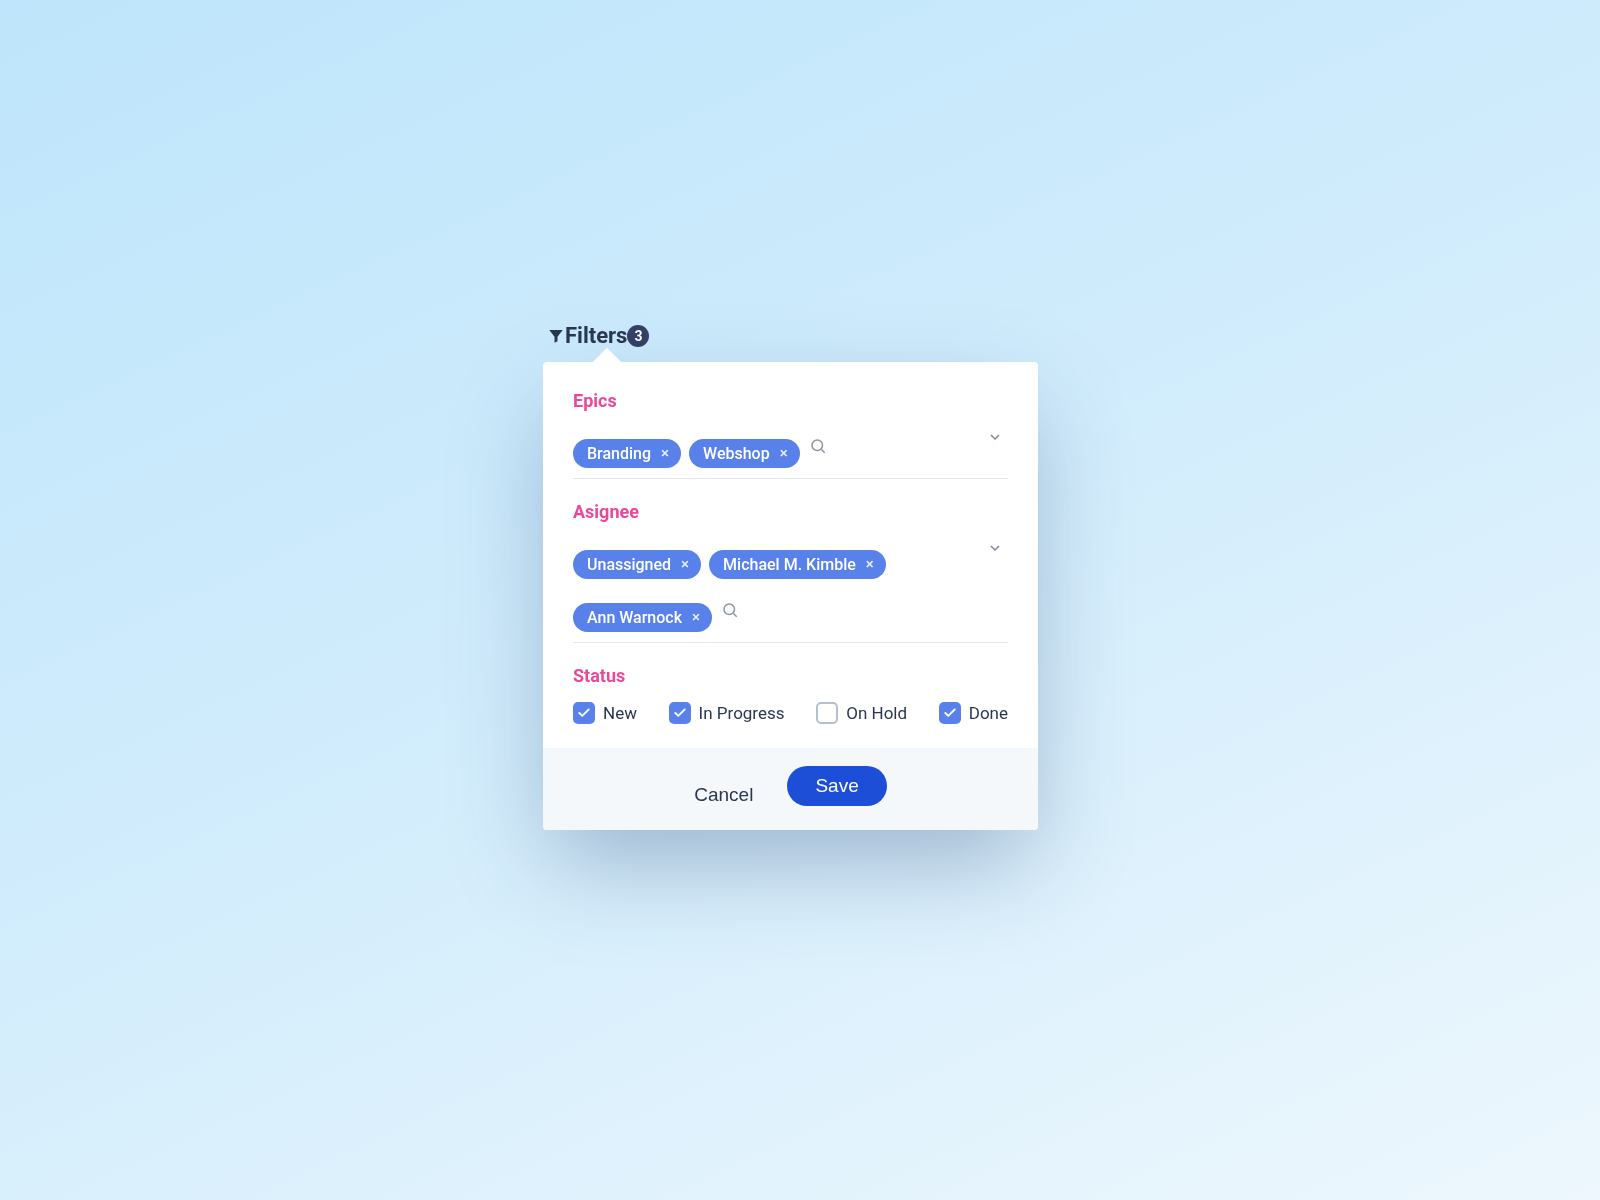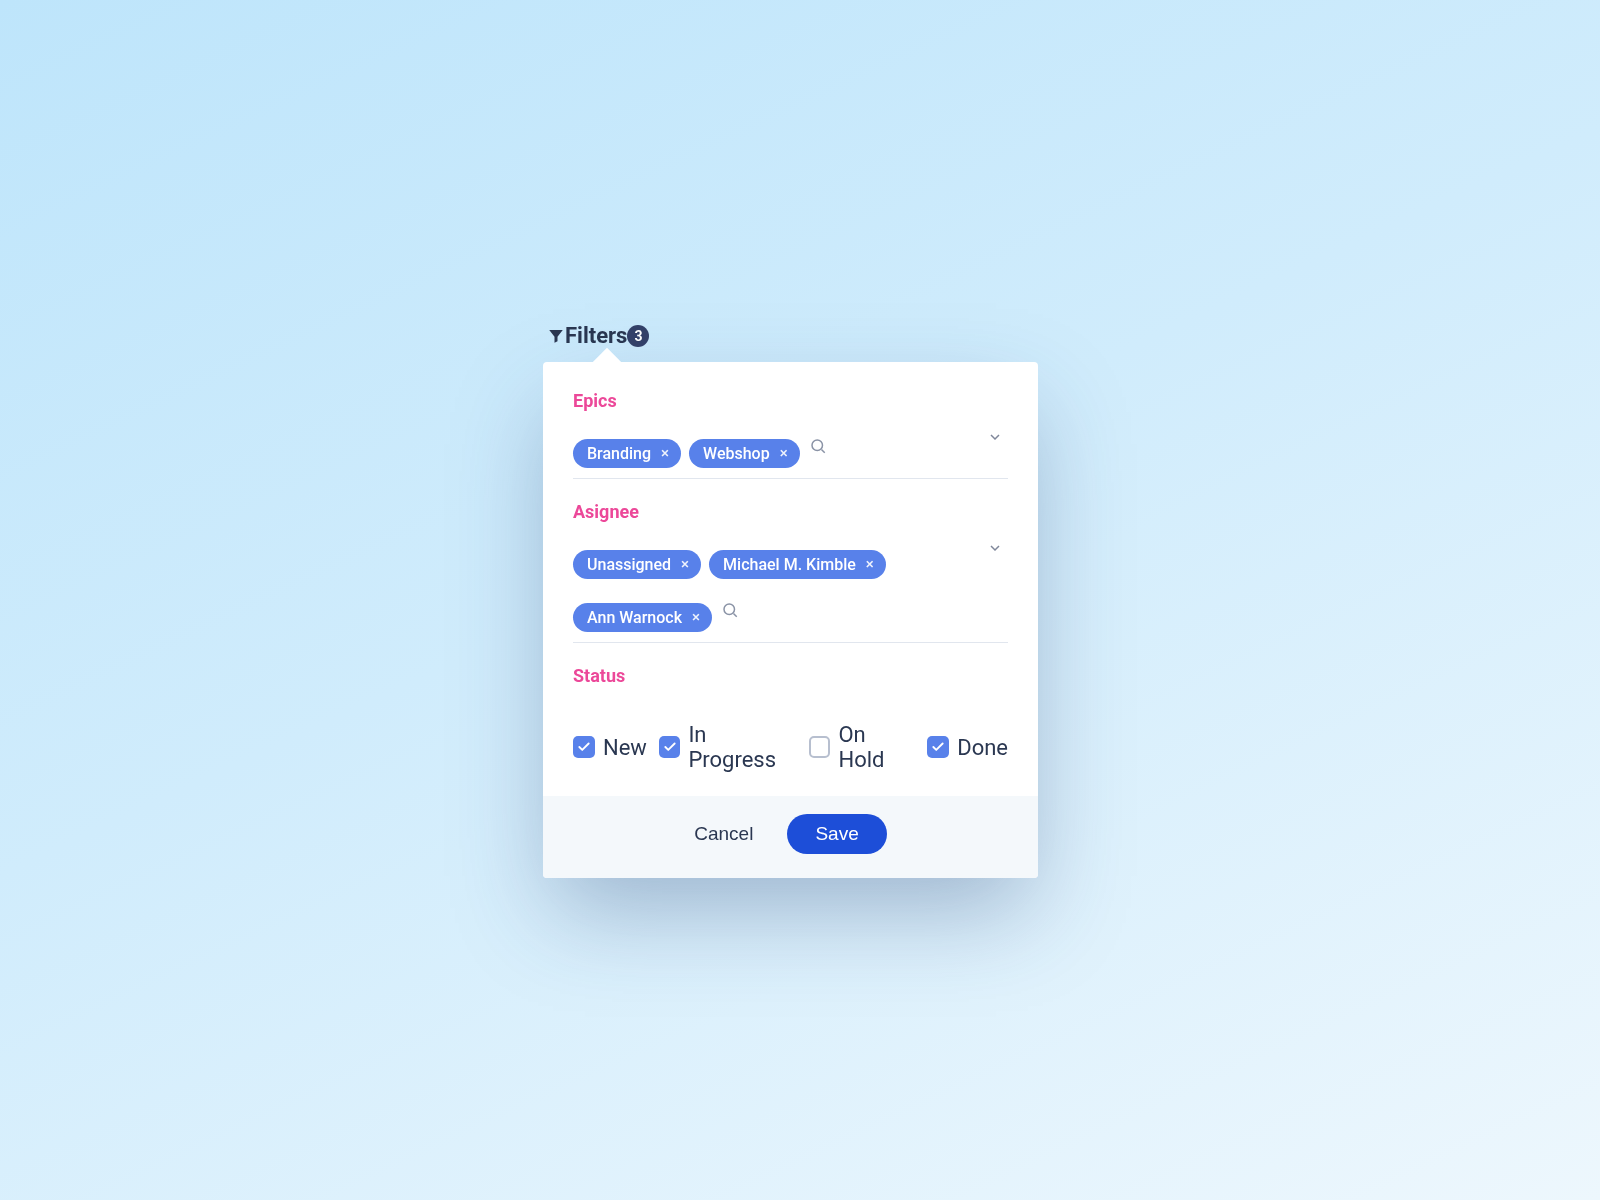--- a/index.html
+++ b/index.html
@@ -115,42 +115,41 @@
   .status-row {
     display: flex;
     justify-content: space-between;
     gap: 12px;
     padding-top: 4px;
   }
   .check {
     display: inline-flex;
     align-items: center;
     gap: 8px;
-    font-size: 22px;
+    font-size: 17px;
     color: #2a3751;
     cursor: pointer;
-    margin-top: 20px;
   }
   .box {
     width: 22px; height: 22px;
     border-radius: 5px;
     display: inline-flex;
     align-items: center;
     justify-content: center;
   }
   .box.on  { background: #5881ea; }
   .box.off { background: #fff; border: 2px solid #b7bfcf; }
   .box.on svg { display: block; }
 
   .footer {
     background: #f4f8fb;
     padding: 18px 30px 24px;
     display: flex;
     justify-content: center;
-    align-items: center;
+    align-items: flex-end;
     gap: 34px;
     border-radius: 0 0 4px 4px;
   }
   .btn-cancel {
     background: none;
     border: none;
     font-size: 19px;
     color: #2a3751;
     cursor: pointer;
   }

